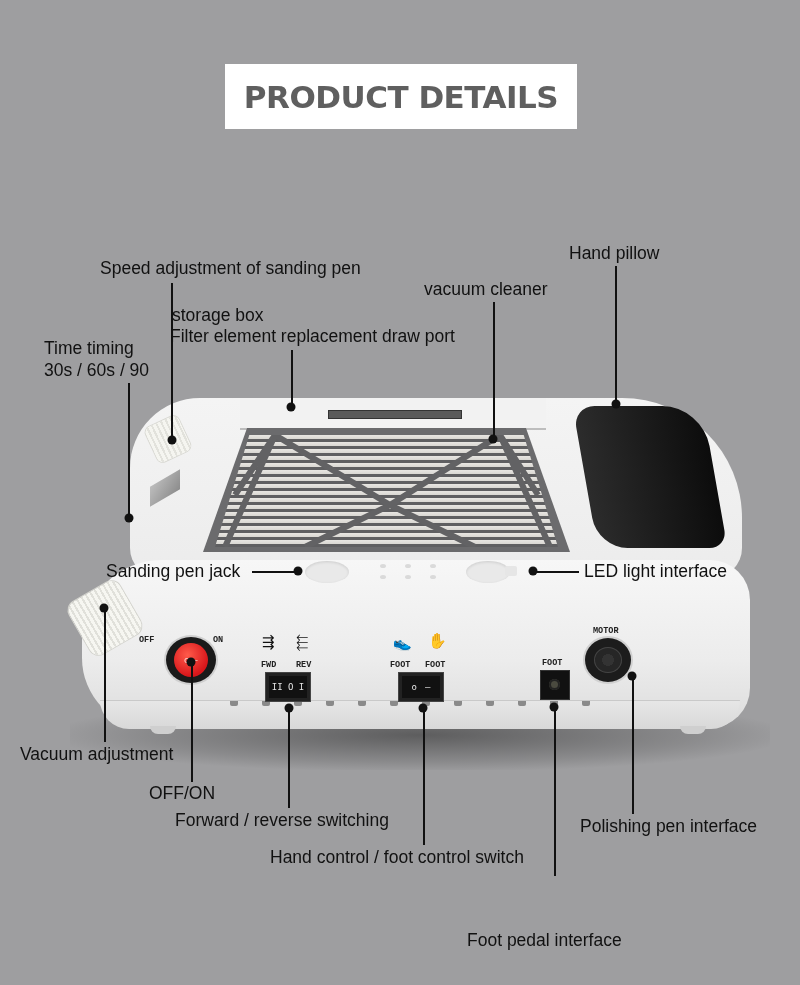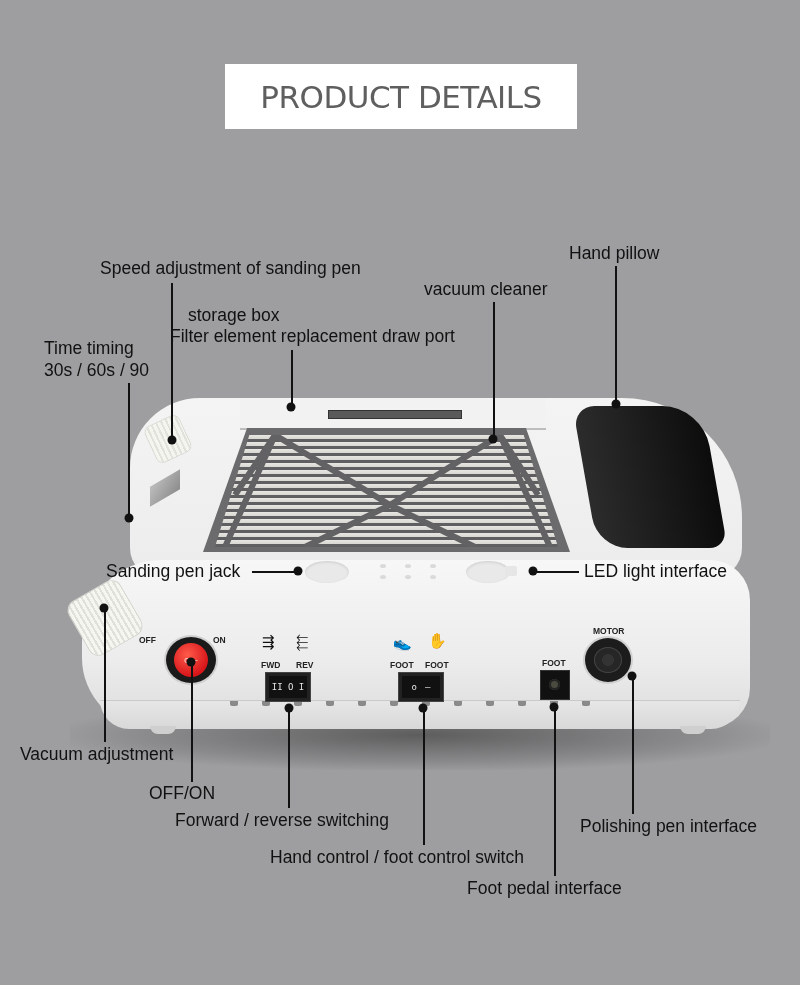--- a/index.html
+++ b/index.html
@@ -7,21 +7,21 @@
     width: 800px; height: 985px; position: relative; overflow: hidden;
     background: #9e9ea0;
     font-family: "Liberation Sans", sans-serif;
     color: #111;
   }
   .title-box {
     position: absolute; left: 225px; top: 64px; width: 352px; height: 65px;
     background: #fff; display: flex; align-items: center; justify-content: center;
   }
   .title-text {
-    font-family: "DejaVu Sans", sans-serif; font-weight: normal; font-size: 31px;
+    font-family: "DejaVu Sans", sans-serif; font-weight: bold; font-size: 31px;
     color: #5f5f5f; letter-spacing: -0.5px;
   }
   .label {
     position: absolute; font-size: 17.5px; line-height: 21px; white-space: nowrap; color: #111;
   }
   .vline { position: absolute; width: 1.5px; background: #111; }
   .hline { position: absolute; height: 1.5px; background: #111; }
   .dot {
     position: absolute; width: 9px; height: 9px; border-radius: 50%;
     background: #111; transform: translate(-50%, -50%);
@@ -93,21 +93,21 @@
     background: repeating-linear-gradient(90deg, #f6f6f1 0 3px, #e0e0da 3px 5px);
     border-radius: 10px; transform: rotate(-30deg);
     box-shadow: 0 0 0 1px #d4d4ce;
   }
 
   .jack { position: absolute; width: 44px; height: 22px; border-radius: 50%; background: #e9e9e9; box-shadow: inset 0 1px 3px rgba(0,0,0,0.12); }
   .led-tab { position: absolute; left: 505px; top: 566px; width: 12px; height: 10px; background: #e6e6e6; border-radius: 2px; }
   .pinhole { position: absolute; width: 6px; height: 4px; border-radius: 50%; background: #dadada; }
 
   .panel-text {
-    position: absolute; font-family: Liberation Sans, sans-serif; font-weight: bold;
+    position: absolute; font-family: Liberation Mono, monospace; font-weight: bold;
     font-size: 8.5px; color: #222; white-space: nowrap;
   }
   .power-ring {
     position: absolute; left: 166px; top: 637px; width: 50px; height: 46px;
     border-radius: 50%; background: #1a1a1a; box-shadow: 0 0 0 2px #cfcfcf;
   }
   .power-btn {
     position: absolute; left: 174px; top: 643px; width: 34px; height: 34px;
     border-radius: 50%; background: radial-gradient(circle at 40% 35%, #ff5a4a, #d8161a 70%);
     display: flex; align-items: center; justify-content: center; gap: 4px;
@@ -223,21 +223,21 @@
   <div class="foot-jack"></div>
 
   <span class="panel-text" style="left:593px;top:626px">MOTOR</span>
   <div class="motor-port"></div>
 </div>
 
 <span class="label" style="left:100px;top:258px">Speed adjustment of sanding pen</span>
 <div class="vline" style="left:171px;top:283px;height:155px"></div>
 <div class="dot" style="left:172px;top:440px"></div>
 
-<span class="label" style="left:188px;top:305px">storage box</span>
+<span class="label" style="left:172px;top:305px">storage box</span>
 <span class="label" style="left:170px;top:326px">Filter element replacement draw port</span>
 <div class="vline" style="left:291px;top:350px;height:55px"></div>
 <div class="dot" style="left:291px;top:407px"></div>
 
 <span class="label" style="left:44px;top:338px">Time timing</span>
 <span class="label" style="left:44px;top:360px">30s / 60s / 90</span>
 <div class="vline" style="left:128px;top:383px;height:133px"></div>
 <div class="dot" style="left:129px;top:518px"></div>
 
 <span class="label" style="left:424px;top:279px">vacuum cleaner</span>
@@ -265,19 +265,19 @@
 <div class="dot" style="left:191px;top:662px"></div>
 
 <span class="label" style="left:175px;top:810px">Forward / reverse switching</span>
 <div class="vline" style="left:288px;top:708px;height:100px"></div>
 <div class="dot" style="left:289px;top:708px"></div>
 
 <span class="label" style="left:270px;top:847px">Hand control / foot control switch</span>
 <div class="vline" style="left:423px;top:708px;height:137px"></div>
 <div class="dot" style="left:423px;top:708px"></div>
 
-<span class="label" style="left:467px;top:878px">Foot pedal interface</span>
+<span class="label" style="left:467px;top:930px">Foot pedal interface</span>
 <div class="vline" style="left:554px;top:708px;height:168px"></div>
 <div class="dot" style="left:554px;top:707px"></div>
 
 <span class="label" style="left:580px;top:816px">Polishing pen interface</span>
 <div class="vline" style="left:632px;top:676px;height:138px"></div>
 <div class="dot" style="left:632px;top:676px"></div>
 
 </body></html>

